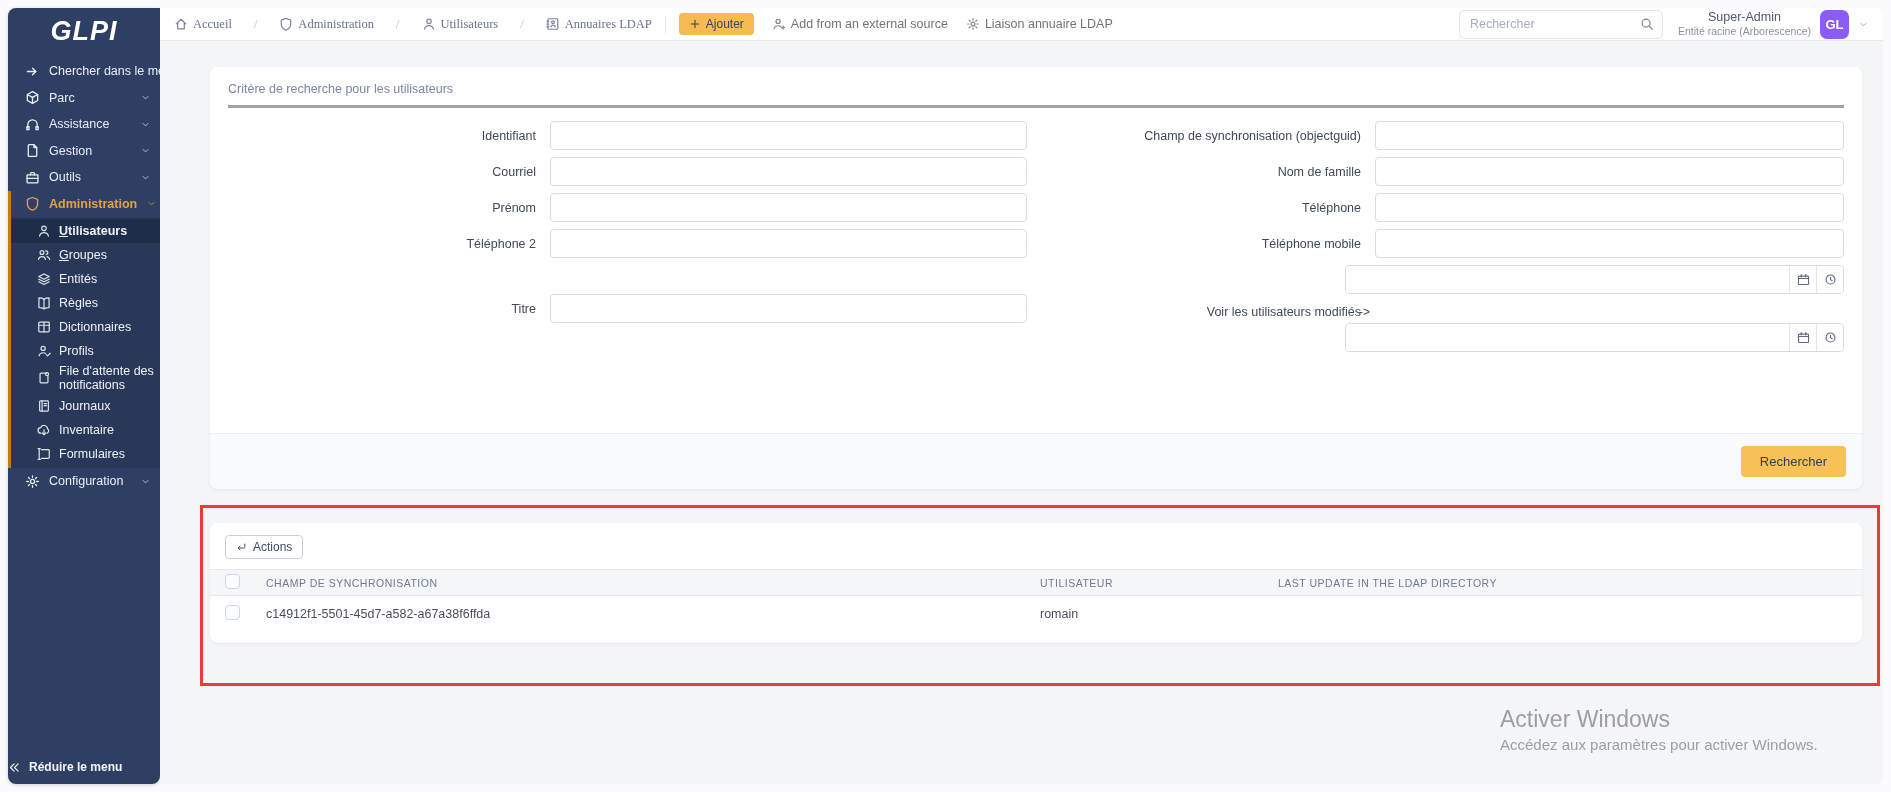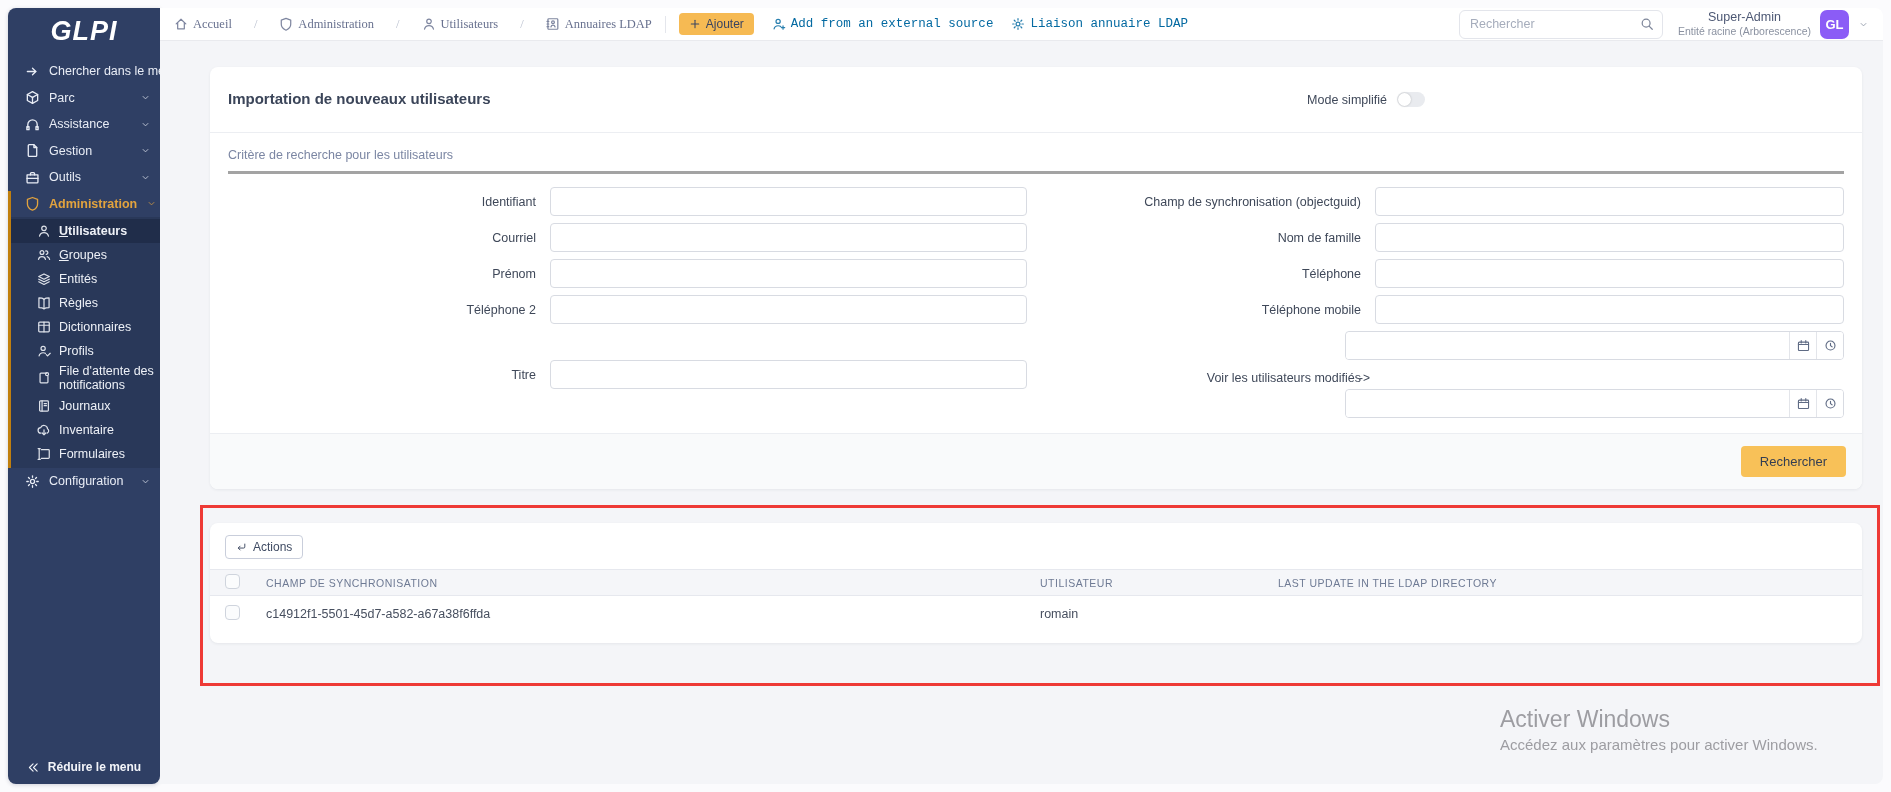--- a/index.html
+++ b/index.html
@@ -19,37 +19,37 @@
   .ic svg{width:100%;height:100%;}
   .admin-group{border-left:3px solid #c07f0e;}
   .admin-group .nav-row{padding-left:14px;color:#e2a33e;font-weight:bold;}
   .submenu{background:rgba(8,14,30,.14);padding:2px 0;}
   .sub-row{display:flex;align-items:center;gap:8px;min-height:24px;padding:1px 6px 1px 26px;
            font-size:12.5px;color:#eef1f7;cursor:pointer;line-height:1.15;}
   .sub-row .ic{width:14px;height:14px;opacity:.92;}
   .sub-row.active{background:rgba(8,14,30,.26);font-weight:bold;}
   .sub-row.active .lbl::first-letter,.sub-row.ak .lbl::first-letter{text-decoration:underline;}
   .collapse-btn{position:absolute;left:0;right:0;bottom:10px;display:flex;align-items:center;
-                justify-content:center;gap:8px;font-size:12px;font-weight:bold;color:#f2f4f9;cursor:pointer;}
+                gap:8px;font-size:12px;font-weight:bold;color:#f2f4f9;cursor:pointer;}
   .collapse-btn .ic{width:13px;height:13px;}
 
   
   .topbar{position:absolute;left:160px;top:8px;width:1723px;height:33px;background:#ffffff;
           border-bottom:1px solid #e9eaee;border-radius:0 8px 0 0;display:flex;align-items:center;
           padding:0 14px;}
   .crumbs{display:flex;align-items:center;gap:22px;color:#68718f;font-size:12.5px;font-family:Liberation Serif, serif;}
   .crumb{display:flex;align-items:center;gap:5px;cursor:pointer;}
   .crumb .ic{width:14px;height:14px;opacity:.85;}
   .crumb-sep{color:#b9bfce;}
   .vdiv{width:1px;height:17px;background:#e4e6ec;margin:0 13px;}
   .btn-add{display:flex;align-items:center;gap:5px;background:#f6ba53;color:#394461;
            font-size:12px;padding:4px 10px;border-radius:4px;cursor:pointer;white-space:nowrap;}
   .btn-add .ic{width:12px;height:12px;}
-  .text-btn{display:flex;align-items:center;gap:5px;color:#0369a1;font-size:12.5px;margin-left:18px;
-            cursor:pointer;white-space:nowrap;font-family:Liberation Mono, monospace;}
+  .text-btn{display:flex;align-items:center;gap:5px;color:#737373;font-size:12.5px;margin-left:18px;
+            cursor:pointer;white-space:nowrap;}
   .text-btn .ic{width:14px;height:14px;opacity:.85;}
   .top-spacer{flex:1;}
   .searchbox{position:relative;width:204px;height:29px;}
   .searchbox input{width:100%;height:100%;border:1px solid #e3e5eb;border-radius:6px;
                    padding:0 30px 0 10px;font-size:12.5px;color:#4a5160;background:#fff;outline:none;
                    font-family:"Liberation Sans",sans-serif;}
   .searchbox input::placeholder{color:#a6adbc;}
   .searchbox .ic{position:absolute;right:9px;top:7px;width:14px;height:14px;color:#7d8599;}
   .userblock{display:flex;align-items:center;gap:9px;margin-left:15px;cursor:pointer;}
   .user-text{text-align:center;line-height:1.2;}
@@ -450,29 +450,20 @@
           <svg viewBox="0 0 16 16" fill="none" stroke="currentColor" stroke-width="1.4" stroke-linecap="round" stroke-linejoin="round">
             <path d="M4.5 6.5 8 10l3.5-3.5"></path>
           </svg>
         </span>
     </div>
   </div>
 
   <div class="content">
 
     <div class="card1">
-      <div class="card1-header">
-        <div class="page-title">Importation de nouveaux utilisateurs</div>
-        <div class="mode-group">
-          <span class="mode-label">Mode simplifié</span>
-          <span class="switch">
-              <span class="knob"></span>
-            </span>
-        </div>
-      </div>
       <div class="criteria-h">Critère de recherche pour les utilisateurs</div>
 
       <div class="form">
 
         <div class="fcol left">
           <div class="frow">
             <label>Identifiant</label>
             <input type="text" value="" style="">
           </div>
           <div class="frow">

